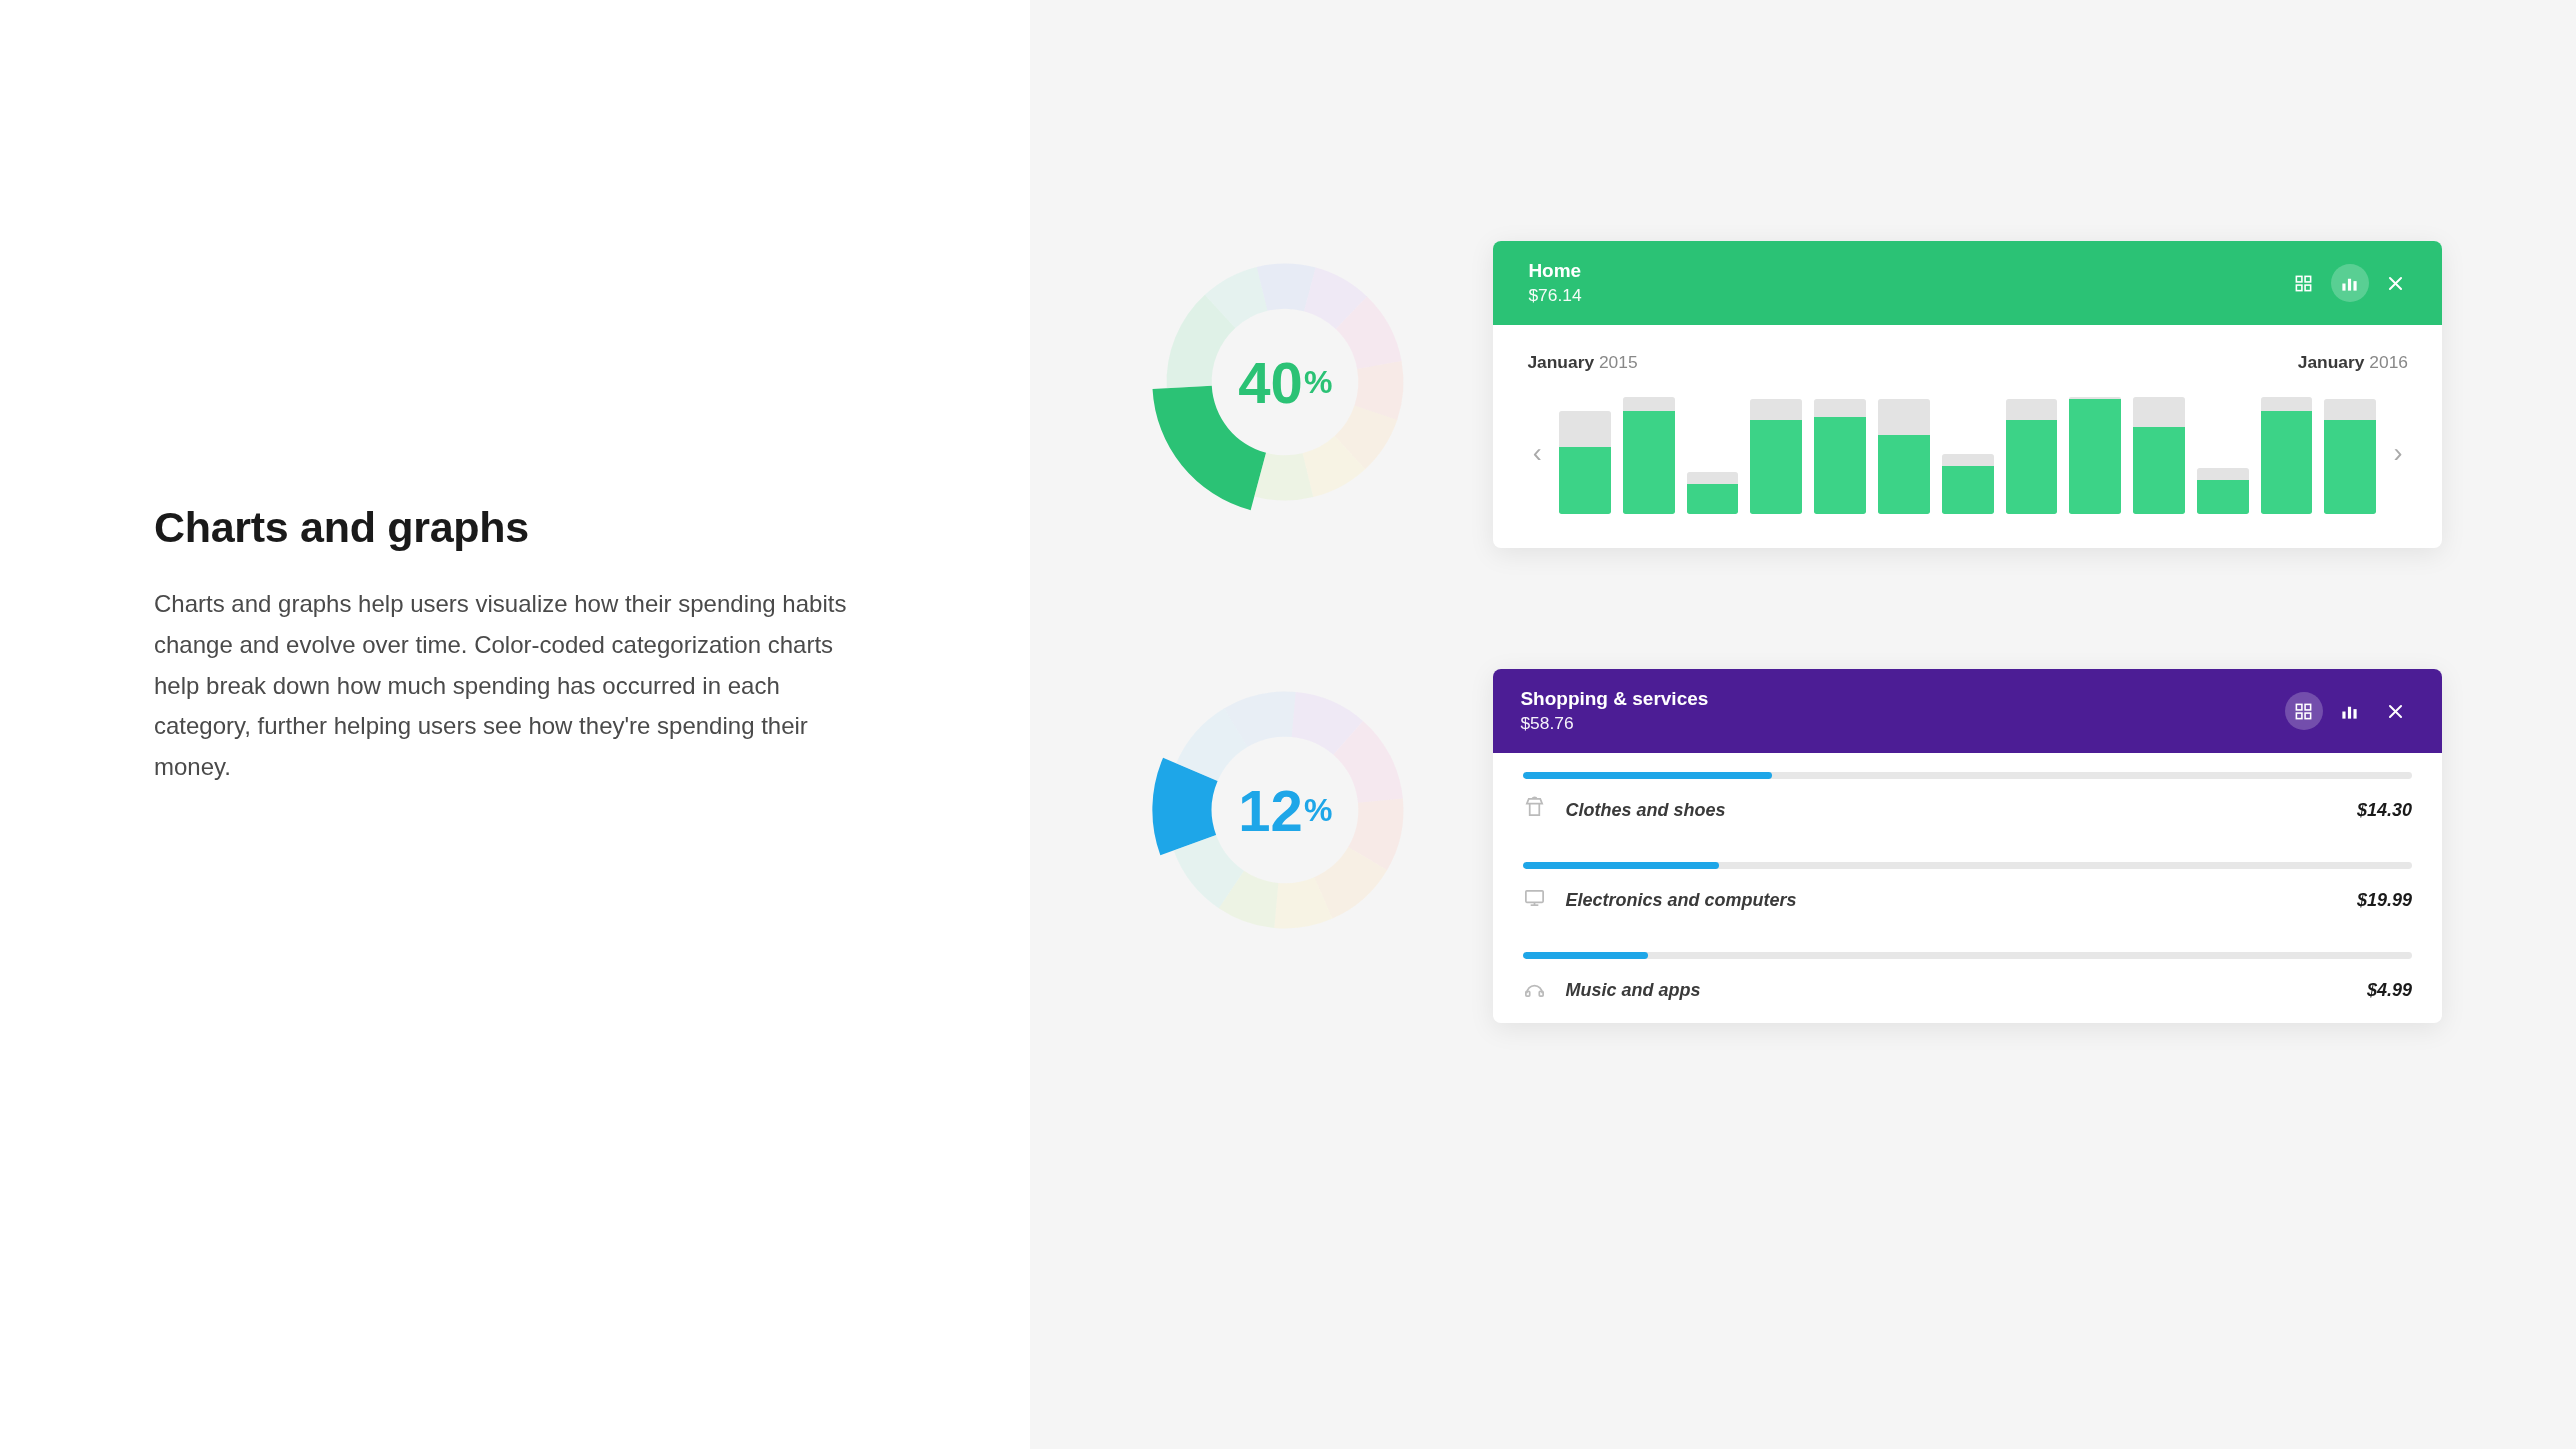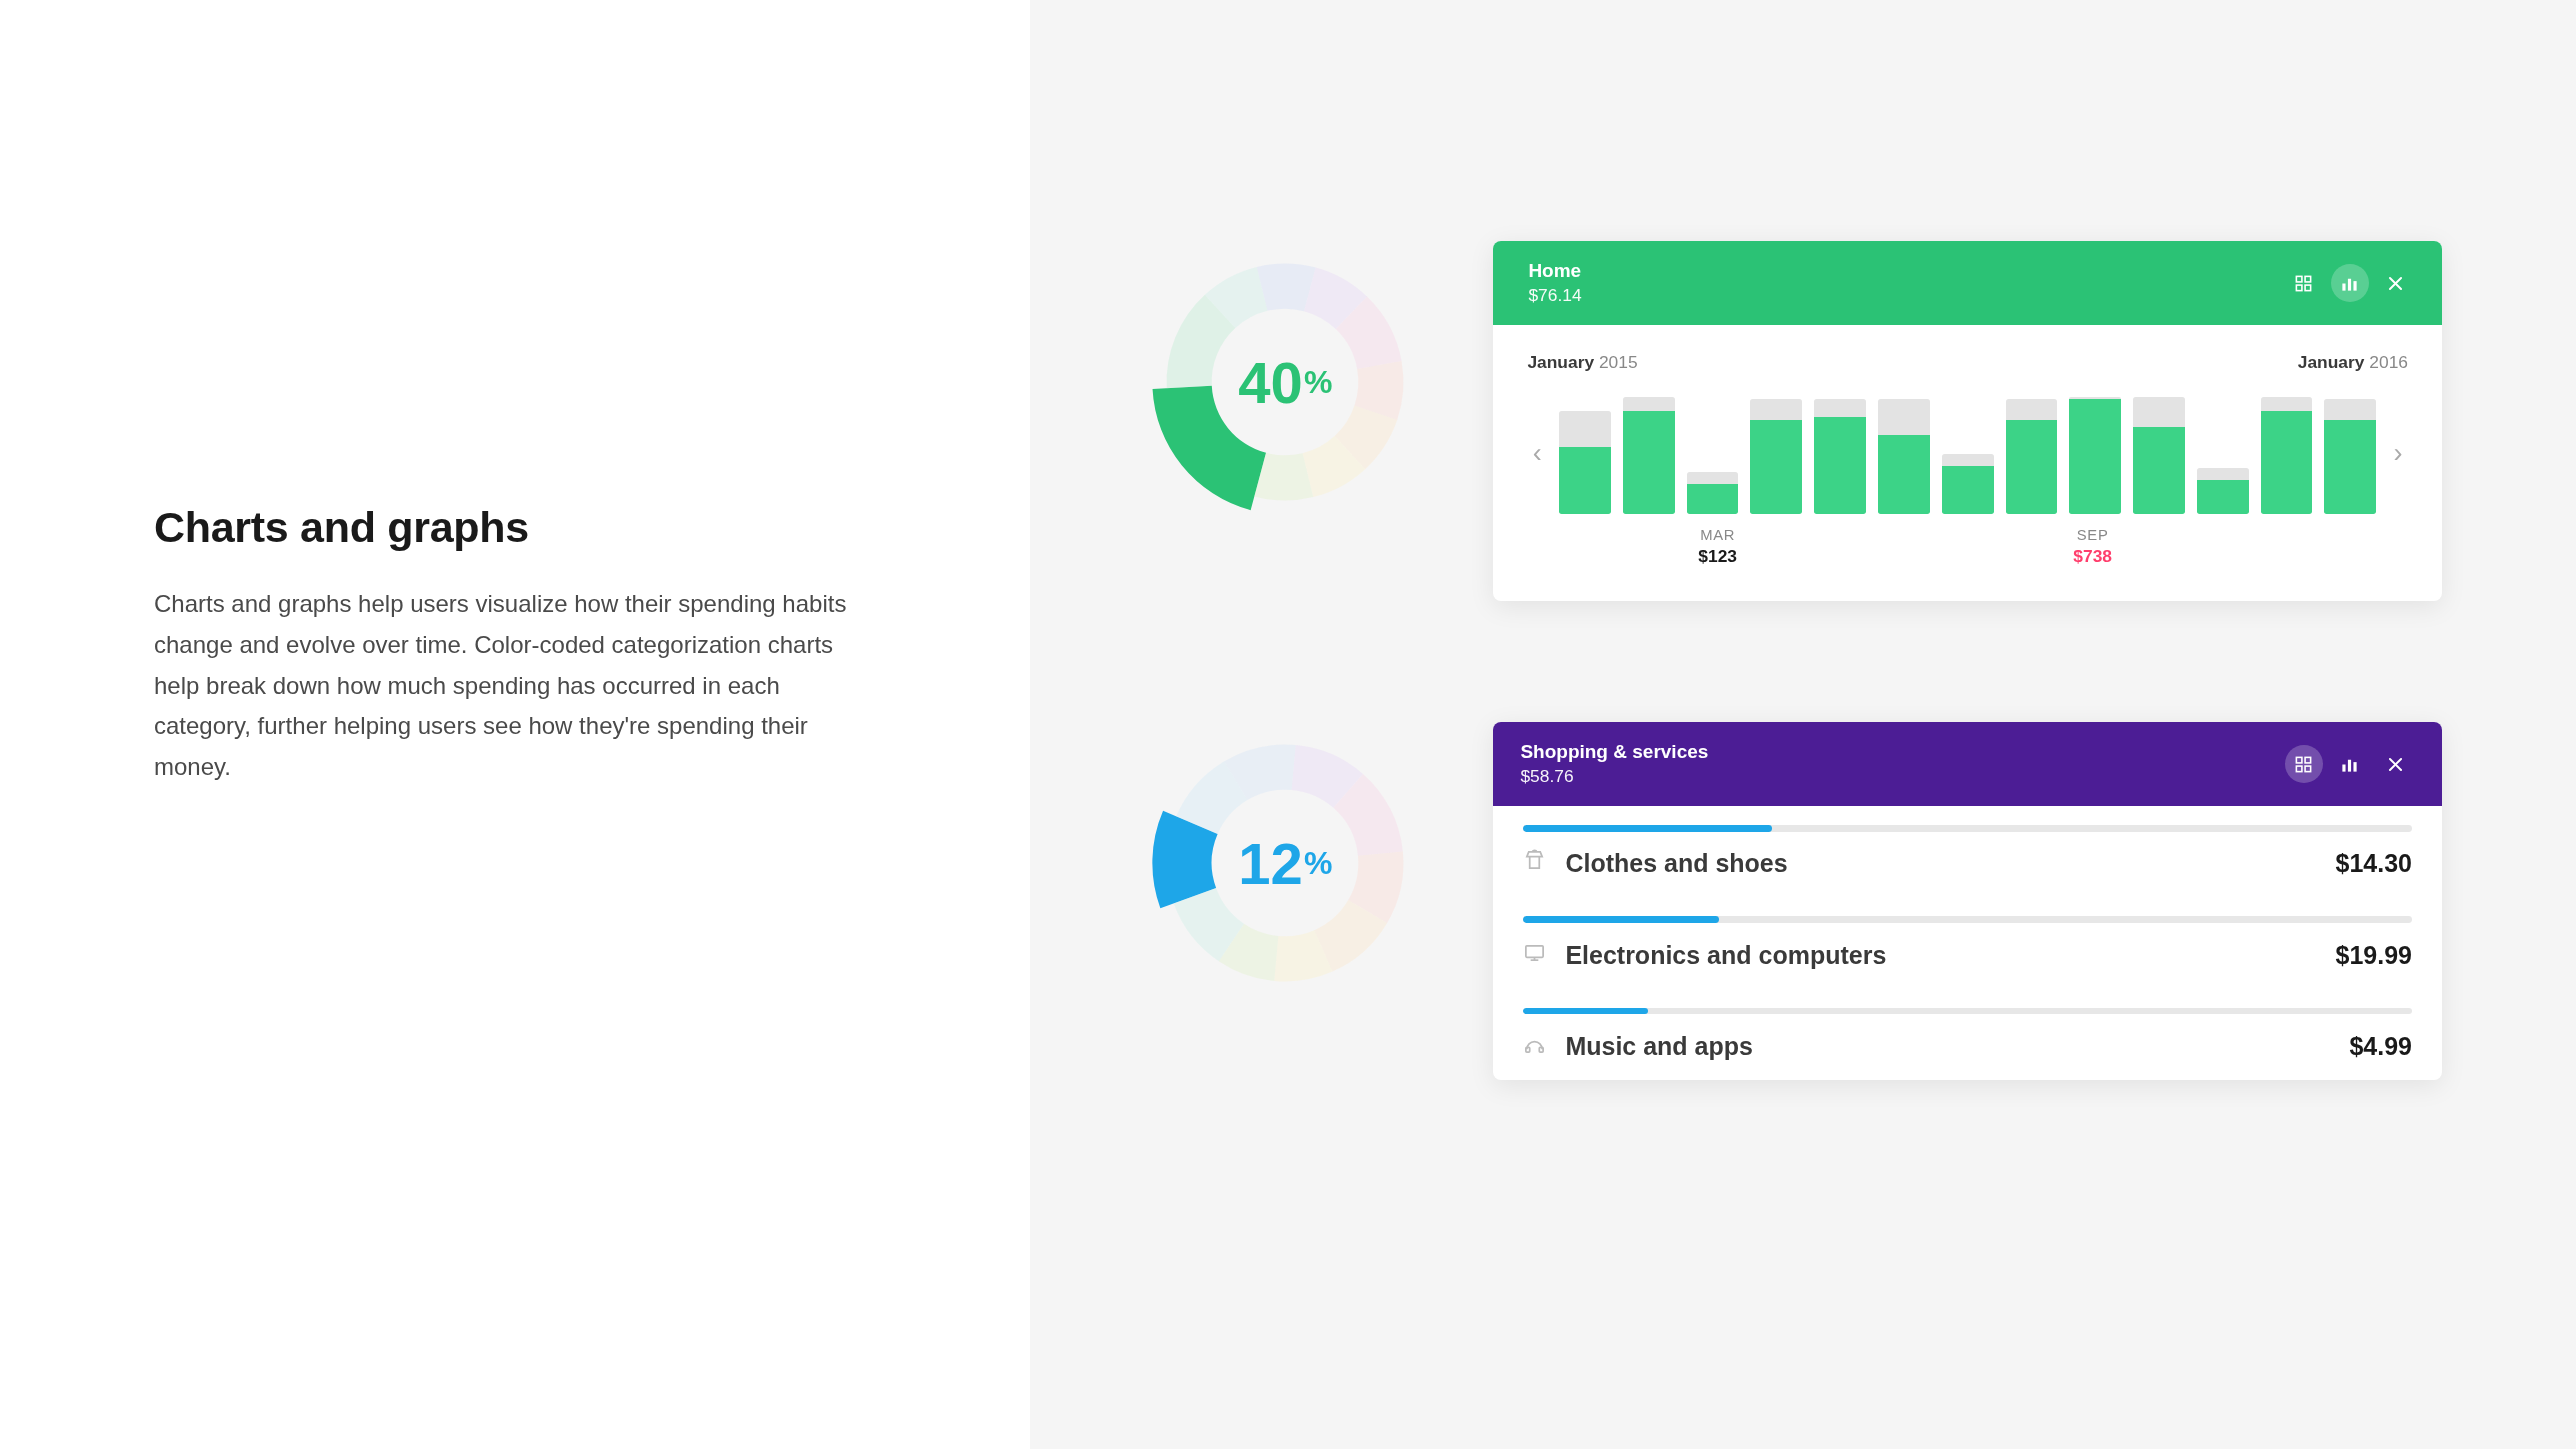--- a/index.html
+++ b/index.html
@@ -144,21 +144,22 @@
 .amt.red { color: #ff3e6c; }
 .list-body { padding: 0; }
 .list-item { padding: 19px 30px 0; }
 .prog-track {
   width: 100%; height: 6.7px; background: #e7e7e7; border-radius: 3.4px; overflow: hidden; margin-bottom: 17.4px;
 }
 .prog-fill { height: 100%; background: #1ea6e8; border-radius: 3.4px; }
 .item-row {
   display: flex; align-items: center; justify-content: space-between;
   padding-bottom: 19px;
-  font-size: 25px;
+  font-size: 18px;
+  font-style: italic;
 }
 .item-left { display: flex; align-items: center; gap: 19px; }
 .item-left svg { color: #bbb; }
 .item-name { font-weight: 700; color: #3a3a3a; }
 .item-price { font-weight: 700; color: #1a1a1a; }
 </style>
 </head>
 <body>
 
 <div class="left-pane">
@@ -299,41 +300,20 @@
               </div>
               <div class="bar-col">
                 <div class="bar-stack">
                   <div class="bar-bg" style="height: 17%;"></div>
                   <div class="bar-fill" style="height: 78%;"></div>
                 </div>
               </div>
             </div>
           <div class="chev">›</div>
         </div>
-        <div class="bar-labels" id="bar-labels">
-            <div class="bar-label"></div>
-            <div class="bar-label"></div>
-            <div class="bar-label">
-              <div class="mo">MAR</div>
-              <div class="amt black">$123</div>
-            </div>
-            <div class="bar-label"></div>
-            <div class="bar-label"></div>
-            <div class="bar-label"></div>
-            <div class="bar-label"></div>
-            <div class="bar-label"></div>
-            <div class="bar-label">
-              <div class="mo">SEP</div>
-              <div class="amt red">$738</div>
-            </div>
-            <div class="bar-label"></div>
-            <div class="bar-label"></div>
-            <div class="bar-label"></div>
-            <div class="bar-label"></div>
-          </div>
       </div>
     </div>
   </div>
 
   <div class="demo-row">
     <div class="donut-wrap">
       <svg viewBox="0 0 100 100" id="donut2">
           <path d="M 5.79685911823087 66.08862754203946 A 47.040000000000006 47.040000000000006 0 0 1 6.7638736414337615 31.468972572841675 L 26.1024811793639 39.75751035063528 A 26 26 0 0 0 25.567991859566384 58.89252372646739 Z" fill="#1ea6e8" opacity="1"></path>
           <path d="M 11.396315751280149 33.45443979718007 A 42 42 0 0 1 28.49419967543598 13.923684328912103 L 36.68688551336513 27.66704267980273 A 26 26 0 0 0 26.1024811793639 39.75751035063528 Z" fill="#cfe9f7" opacity="0.35"></path>
           <path d="M 28.49419967543598 13.923684328912103 A 42 42 0 0 1 53.80656836830674 8.172855258129239 L 52.35644708514227 24.10700563598477 A 26 26 0 0 0 36.68688551336513 27.66704267980273 Z" fill="#d1e2f5" opacity="0.35"></path>

